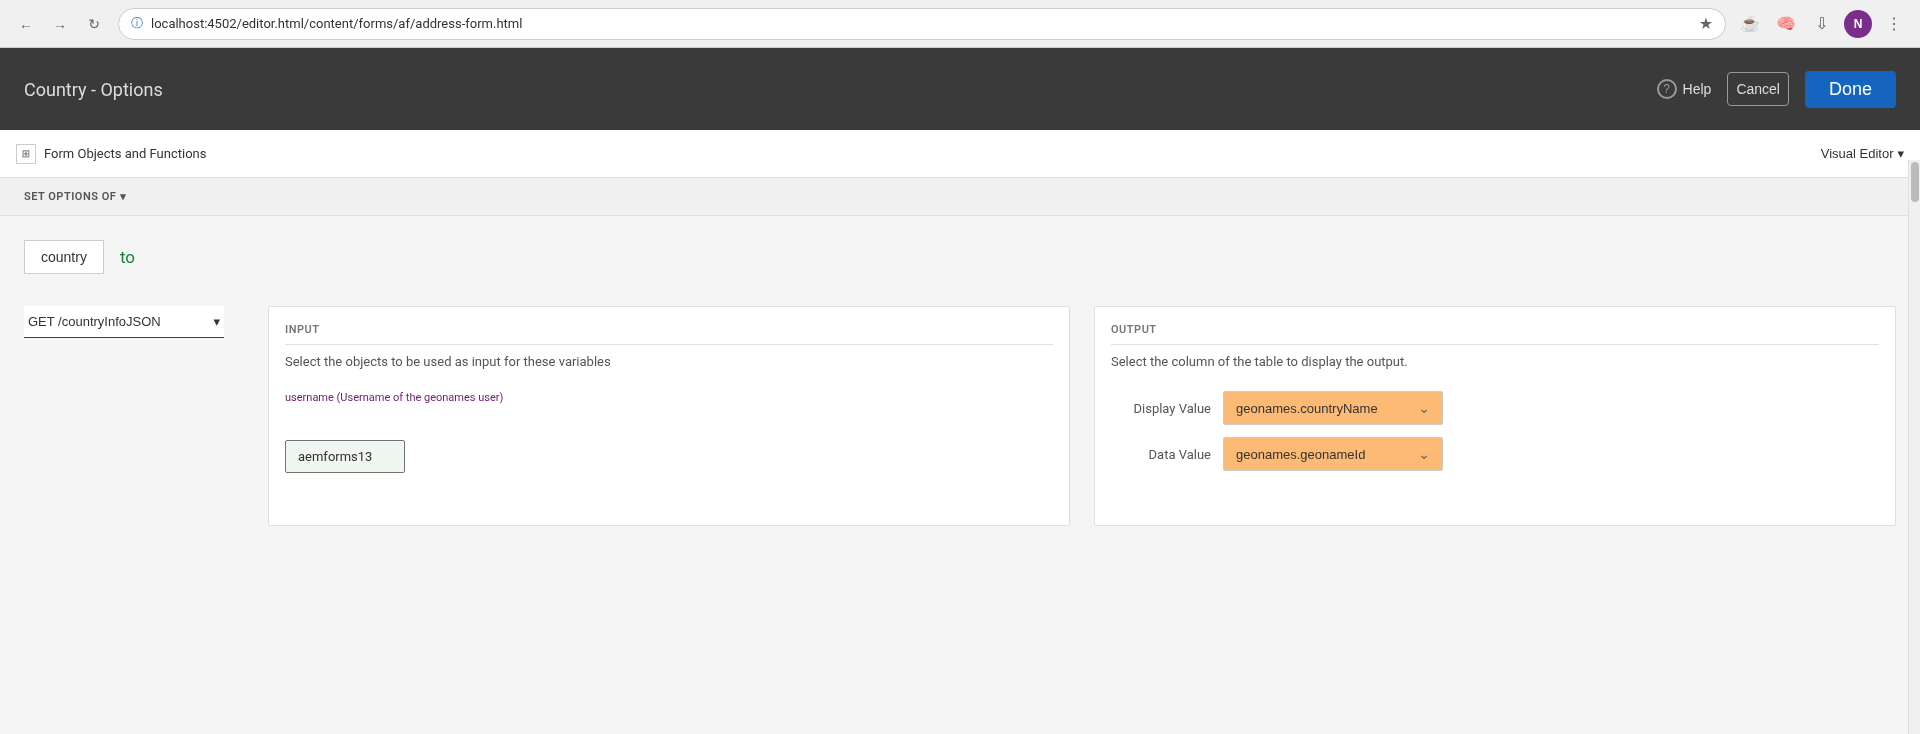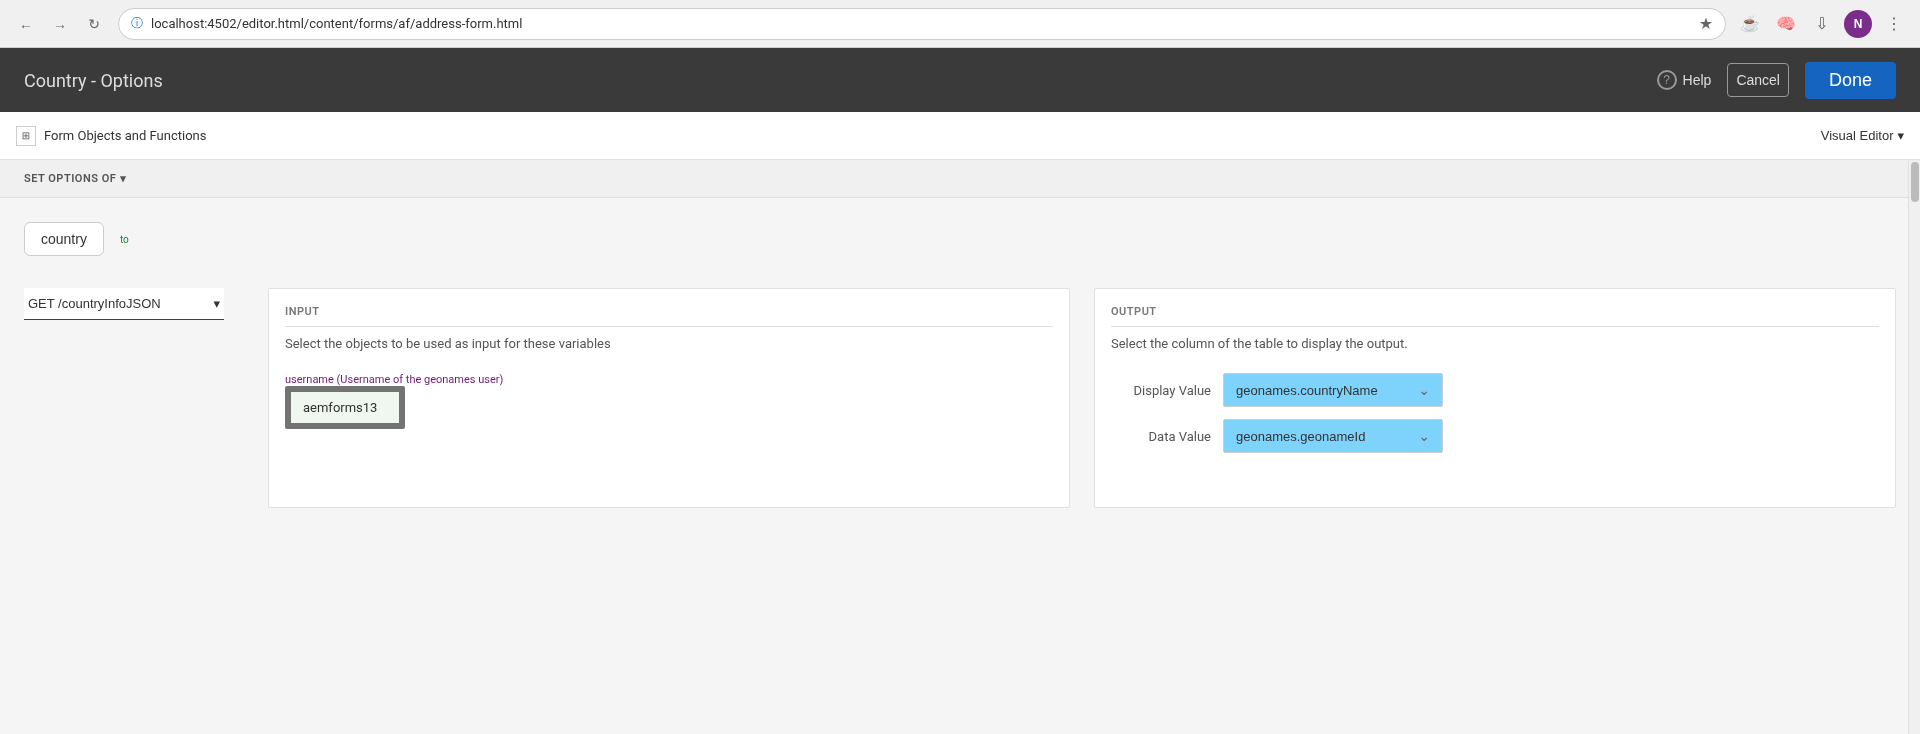--- a/index.html
+++ b/index.html
@@ -47,21 +47,21 @@
     }
 
     
     .app-header {
       background: #3a3a3a;
       color: white;
       padding: 0 24px;
       display: flex;
       align-items: center;
       justify-content: space-between;
-      height: 64px;
+      height: 82px;
     }
     .app-title { font-size: 18px; font-weight: 400; color: #ddd; }
     .header-actions { display: flex; align-items: center; gap: 16px; }
     .help-btn {
       display: flex; align-items: center; gap: 6px;
       background: transparent; border: none; color: #ddd; cursor: pointer; font-size: 14px;
     }
     .help-icon {
       width: 20px; height: 20px; border-radius: 50%; border: 2px solid #999;
       display: flex; align-items: center; justify-content: center;
@@ -115,24 +115,24 @@
     .content-area { padding: 24px; }
 
     
     .condition-row { display: flex; align-items: center; gap: 16px; margin-bottom: 32px; }
     .country-chip {
       background: white;
       border: 1px solid #ccc;
       padding: 8px 16px;
       font-size: 14px;
       color: #333;
-      border-radius: 6px;
+      border-radius: 0;
       cursor: pointer;
     }
-    .to-text { font-size: 10px; color: #15803d; }
+    .to-text { font-size: 17px; color: #15803d; }
 
     
     .bottom-row { display: flex; gap: 24px; align-items: flex-start; }
 
     
     .get-dropdown {
       display: flex; align-items: center; gap: 8px;
       background: white; border: none; border-bottom: 1px solid #404040;
       padding: 8px 4px; cursor: pointer; min-width: 200px;
       font-size: 13px; color: #333; justify-content: space-between;
@@ -151,34 +151,34 @@
       font-size: 11px; font-weight: 600; color: #777;
       text-transform: uppercase; letter-spacing: 0.5px;
       margin-bottom: 8px; border-bottom: 1px solid #e0e0e0; padding-bottom: 8px;
     }
     .panel-desc { font-size: 13px; color: #555; margin-bottom: 20px; line-height: 1.4; }
 
     
     .input-group { margin-bottom: 12px; }
     .input-label { font-size: 11px; color: #701a75; margin-bottom: 0; }
     .input-value-box {
-      background: #f0f7f0; border: 6px solid #737373;
+      background: #f0f7f0; border: 1px solid #737373;
       padding: 8px 12px; font-size: 13px; color: #333; border-radius: 2px;
-      min-width: 120px; display: inline-block;
+      min-width: 120px; display: inline-block; margin-top: 36px;
     }
 
     
     .output-row {
       display: flex; align-items: center; gap: 12px; margin-bottom: 12px;
     }
     .output-label { font-size: 13px; color: #555; min-width: 100px; text-align: right; }
     .output-select {
       display: flex; align-items: center; justify-content: space-between;
       border: 1px solid #ccc; padding: 8px 12px; min-width: 220px;
-      background: #7dd3fc; cursor: pointer; font-size: 13px; color: #333;
+      background: #fdba74; cursor: pointer; font-size: 13px; color: #333;
       border-radius: 2px;
     }
     .chevron { font-size: 14px; color: #666; }
 
     
     .scrollbar-track {
       position: fixed; right: 0; top: 160px; bottom: 0;
       width: 12px; background: #f0f0f0; border-left: 1px solid #e0e0e0;
     }
     .scrollbar-thumb {

